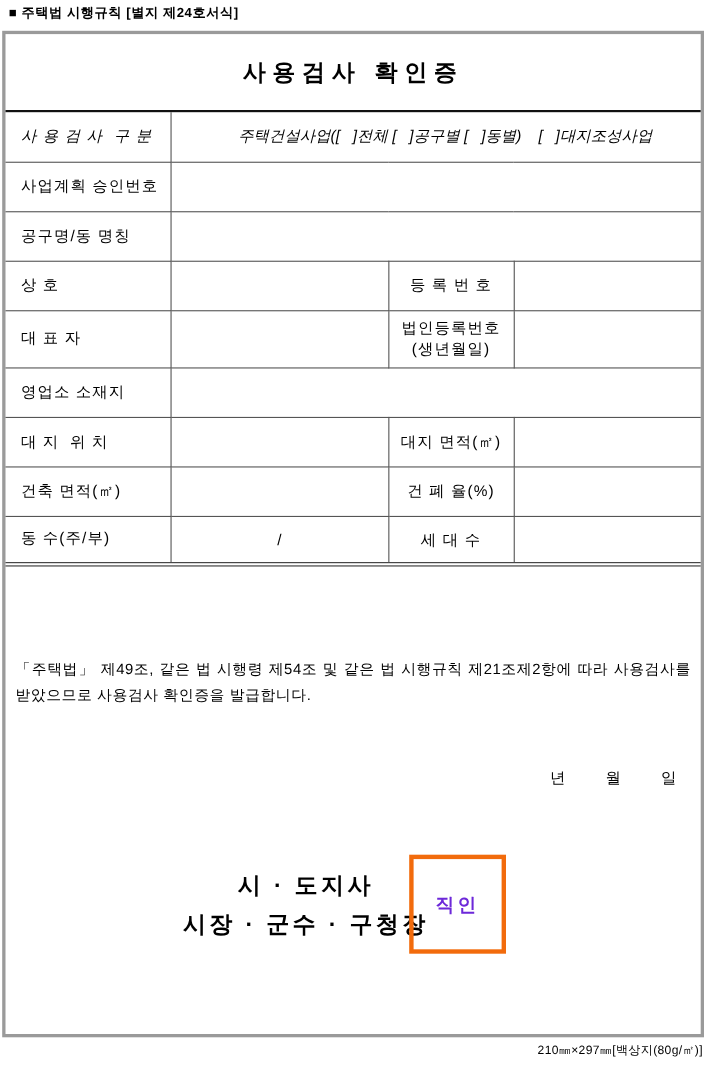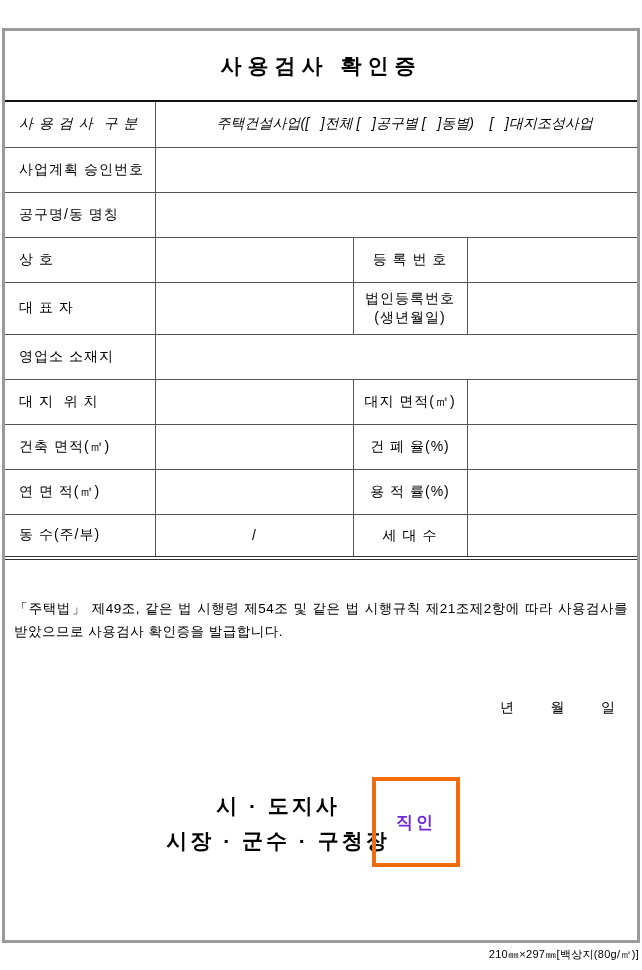--- a/index.html
+++ b/index.html
@@ -43,20 +43,21 @@
               display:flex; align-items:center; justify-content:center;
               font-size:17px; letter-spacing:3px; font-weight:bold; }
 
   .bottom-note { position:absolute; top:947px; right:3px; font-size:11px; letter-spacing:0.3px;margin-left:29px; }
 </style>
 </head>
 <body>
 
 <div class="page">
 
+  <div class="top-note">■ 주택법 시행규칙 [별지 제24호서식]</div>
 
   <div class="sheet" style="position:absolute;">
 
     <div class="title-band">
       <div class="title">사용검사 확인증</div>
     </div>
 
     <div class="table-wrap">
       <table class="form">
         <colgroup>
@@ -100,26 +101,20 @@
             <td class="val"></td>
             <td class="lbl2">대지 면적(㎡)</td>
             <td class="val last"></td>
           </tr>
           <tr class="h45">
             <td class="lbl">건축 면적(㎡)</td>
             <td class="val"></td>
             <td class="lbl2">건 폐 율(%)</td>
             <td class="val last"></td>
           </tr>
-          <tr class="h45">
-            <td class="lbl">연 면 적(㎡)</td>
-            <td class="val"></td>
-            <td class="lbl2">용 적 률(%)</td>
-            <td class="val last"></td>
-          </tr>
           <tr class="h42">
             <td class="lbl">동 수(주/부)</td>
             <td class="val">/</td>
             <td class="lbl2">세 대 수</td>
             <td class="val last"></td>
           </tr>
         </tbody>
       </table>
     </div>
 

